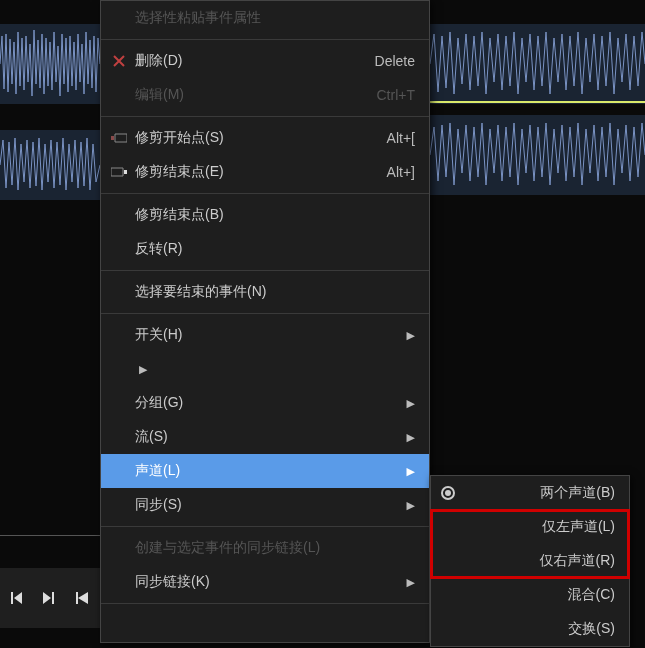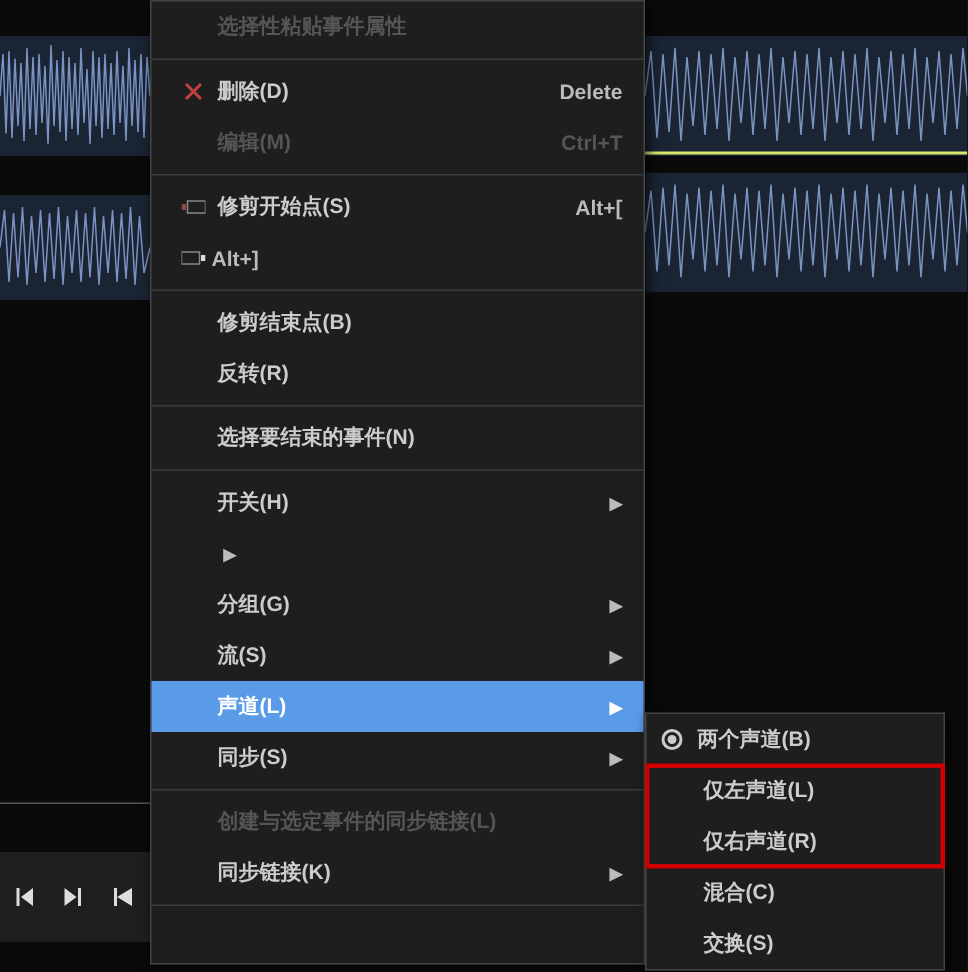--- a/index.html
+++ b/index.html
@@ -43,23 +43,22 @@
     top: 0;
     width: 330px;
     background: #1e1e1e;
     border: 1px solid #444;
     box-shadow: 2px 2px 8px rgba(0,0,0,0.7);
   }
   .menu-item {
     display: flex;
     align-items: center;
     height: 34px;
-    padding: 0 14px 0 16px;
+    padding: 0 14px 0 6px;
     position: relative;
-    font-weight: bold;
   }
   .menu-item .icon-slot {
     width: 24px;
     display: flex;
     align-items: center;
     justify-content: center;
     flex-shrink: 0;
   }
   .menu-item .label {
     flex: 1;
@@ -93,21 +92,21 @@
 
   .submenu {
     position: absolute;
     left: 430px;
     top: 475px;
     width: 200px;
     background: #1e1e1e;
     border: 1px solid #444;
     box-shadow: 2px 2px 8px rgba(0,0,0,0.7);
   }
-  .submenu .menu-item { height: 34px; padding-left: 10px; }
+  .submenu .menu-item { height: 34px; padding-left: 10px; text-align: right; }
   .radio-dot {
     width: 14px; height: 14px;
     border: 2px solid #ccc;
     border-radius: 50%;
     position: relative;
     margin-right: 6px;
   }
   .radio-dot.checked::after {
     content: "";
     position: absolute; top: 2px; left: 2px;
@@ -203,20 +202,21 @@
     <span class="label">修剪开始点(S)</span>
     <span class="shortcut">Alt+[</span>
   </div>
   <div class="menu-item">
     <span class="icon-slot">
       <svg width="16" height="12" viewBox="0 0 16 12">
           <path d="M0 2h12v8H0z" fill="none" stroke="#888"></path>
           <rect x="13" y="4" width="3" height="4" fill="#ddd"></rect>
         </svg>
     </span>
+    <span class="label">修剪结束点(E)</span>
     <span class="shortcut">Alt+]</span>
   </div>
   <div class="menu-sep"></div>
   <div class="menu-item">
     <span class="icon-slot"></span>
     <span class="label">修剪结束点(B)</span>
   </div>
   <div class="menu-item">
     <span class="icon-slot"></span>
     <span class="label">反转(R)</span>

